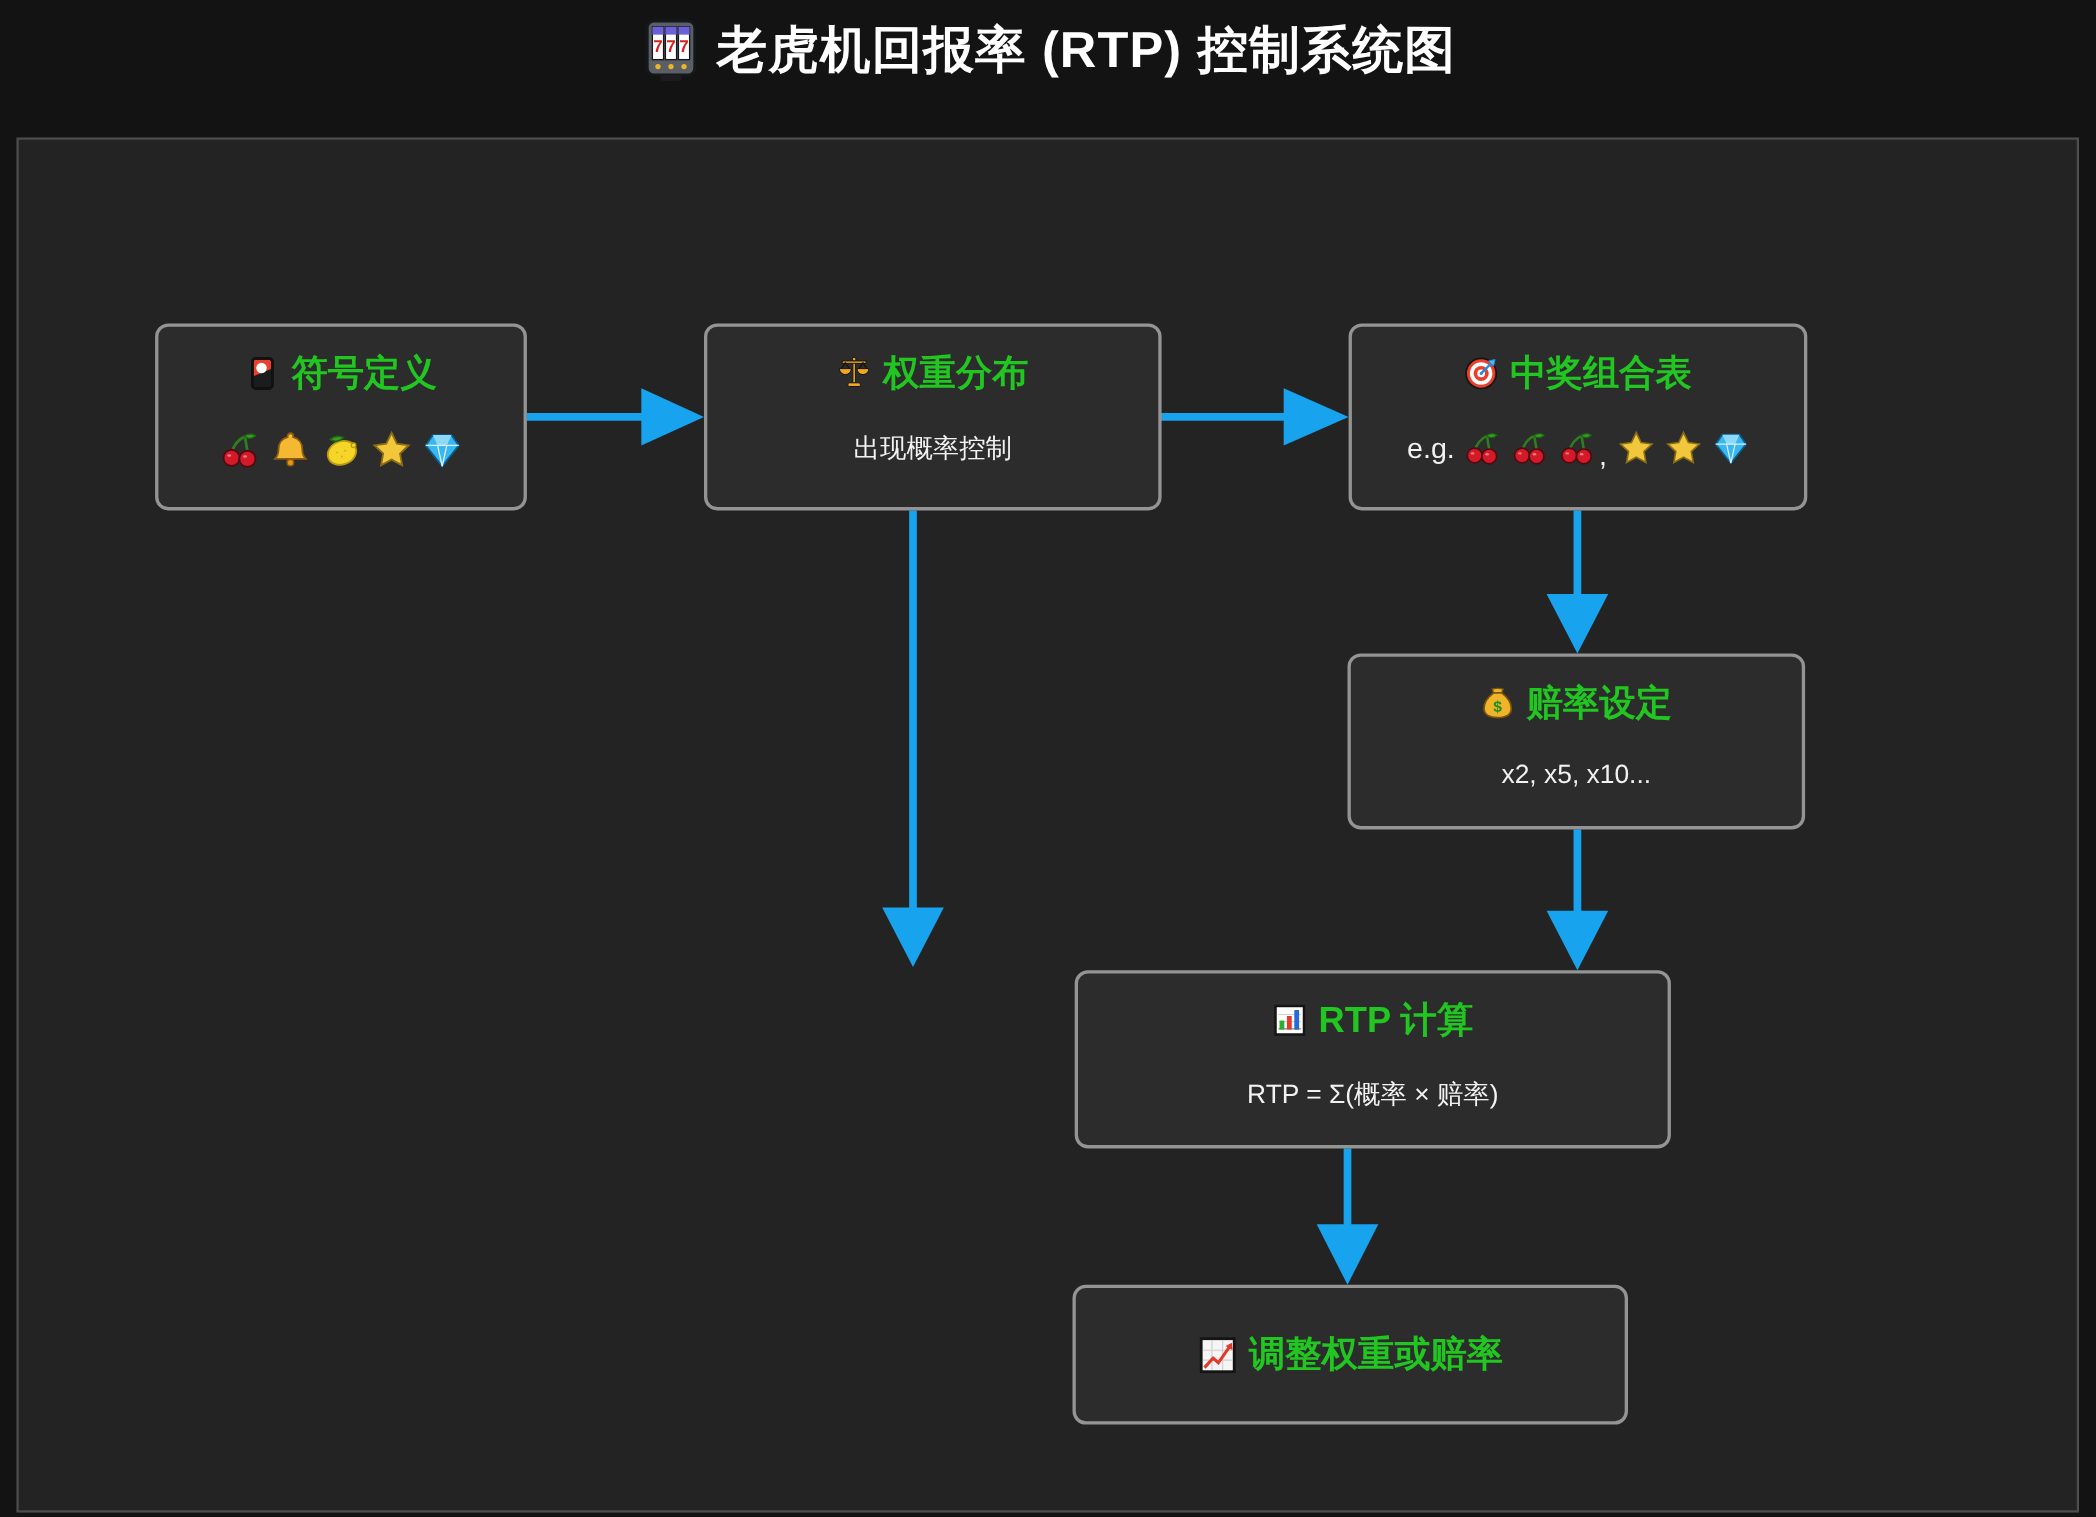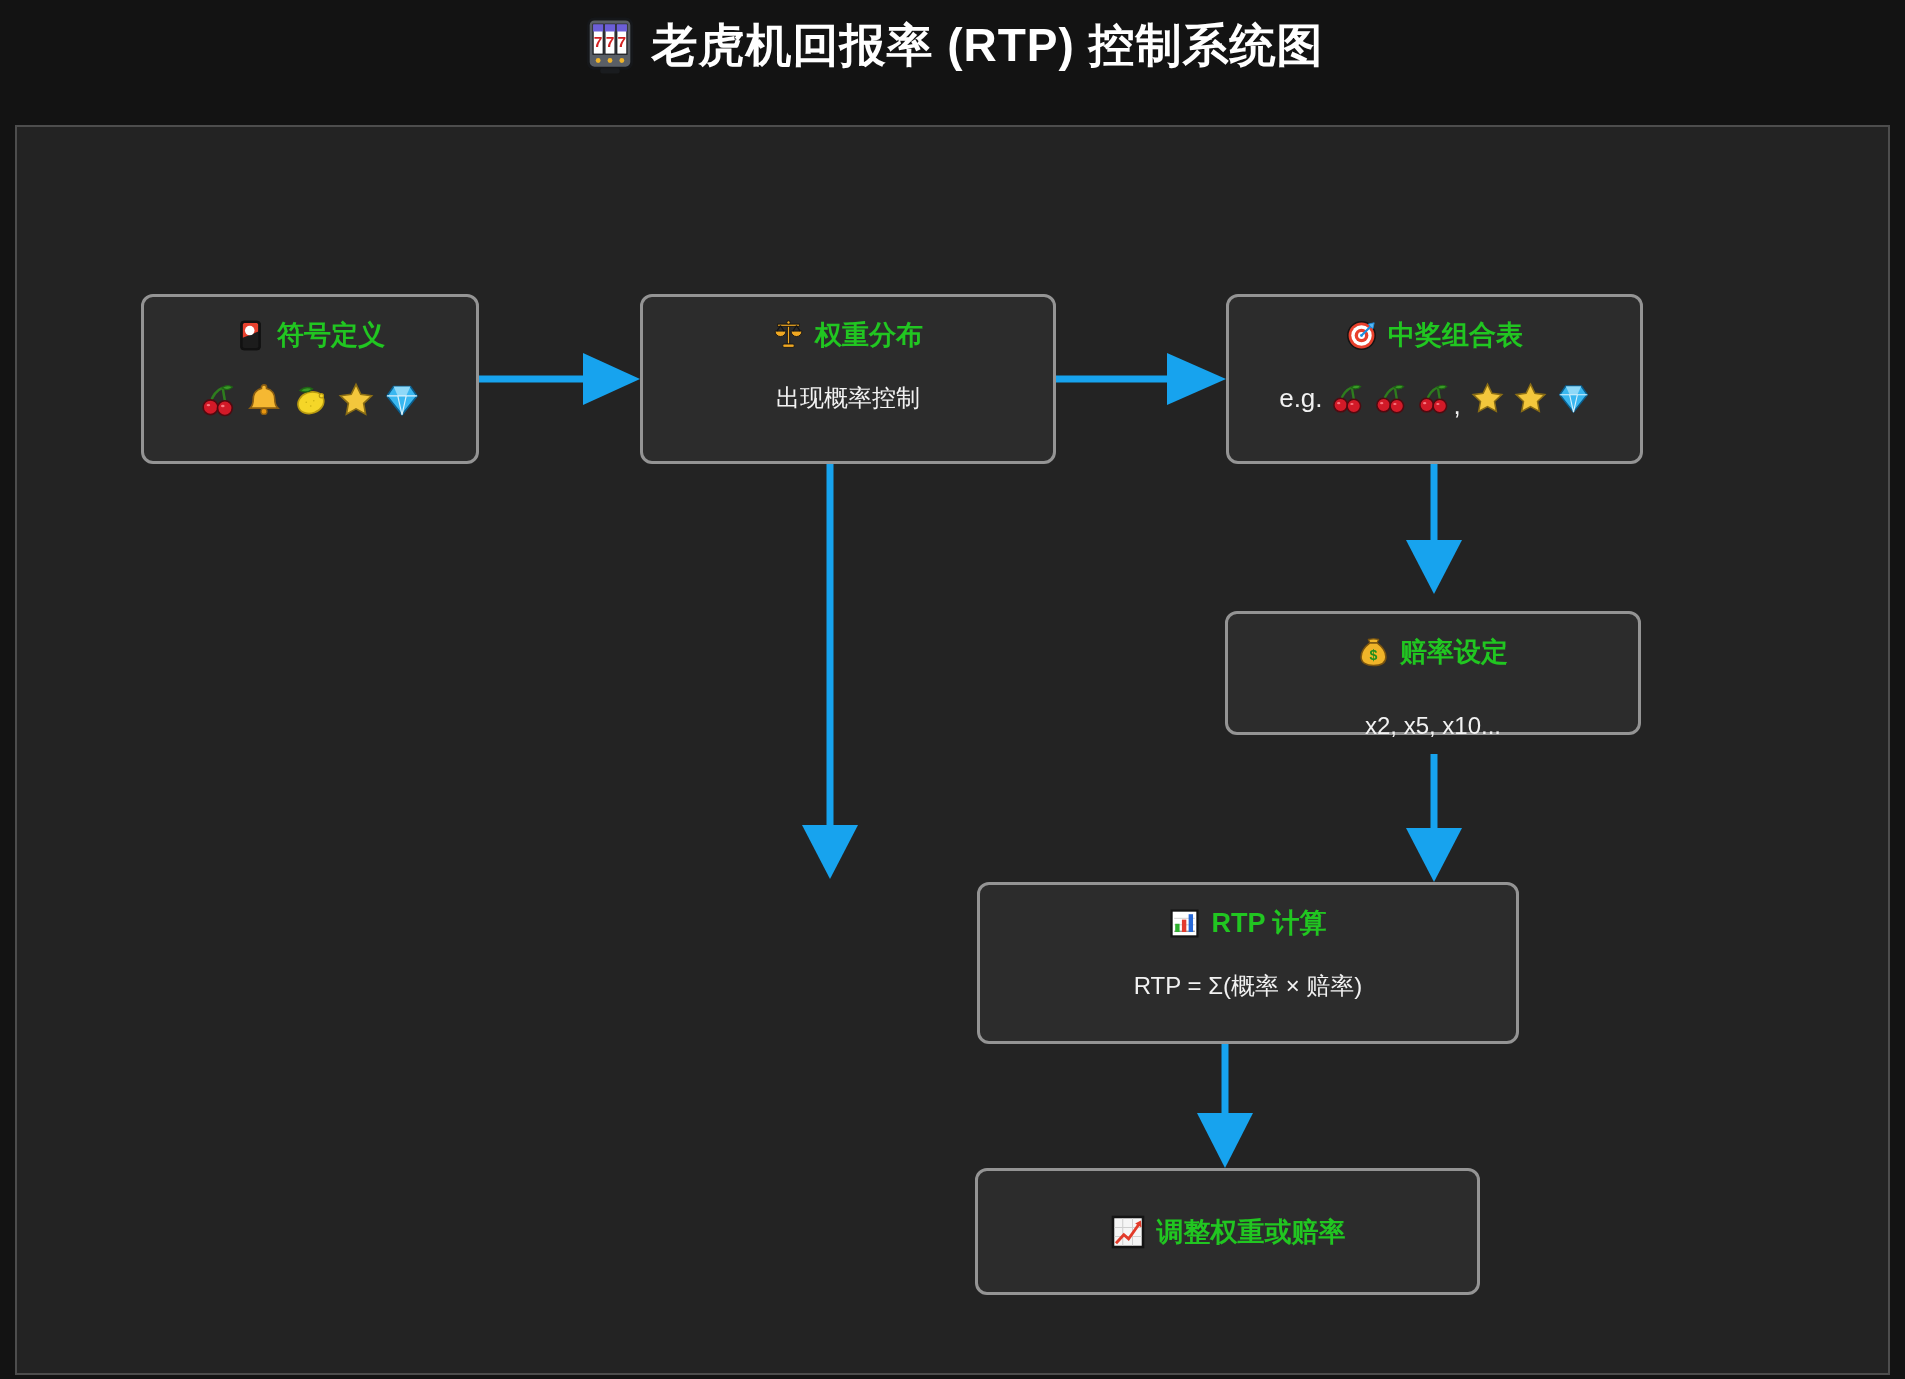--- a/index.html
+++ b/index.html
@@ -24,21 +24,21 @@
   .edges{position:absolute;left:0;top:0;width:1875px;height:1250px;pointer-events:none;}
   .edges line{stroke:#17a3ee;stroke-width:7;}
   .edges polygon{fill:#17a3ee;}
   
   .node{
     position:absolute;background:#2c2c2c;border:3px solid #949494;border-radius:12px;
     box-sizing:border-box;display:flex;flex-direction:column;align-items:center;
   }
   .node-title{
     display:flex;align-items:center;gap:11px;margin-top:20px;
-    font-size:27px;font-weight:bold;color:#21c621;
+    font-size:33px;font-weight:bold;color:#21c621;
   }
   .node-title .nt-icon svg,.nt-icon svg{display:block;}
   .nt-icon{display:flex;align-items:center;}
   .nt-icon svg{width:31px;height:31px;}
   .node-sub{
     margin-top:29px;font-size:24px;color:#f2f2f2;
     display:flex;align-items:center;gap:8px;
   }
   .icons{display:flex;align-items:flex-end;gap:10px;}
   .icons svg{width:36px;height:36px;display:block;}
@@ -262,21 +262,21 @@
             <svg viewBox="0 0 24 24">
               <use href="#icon-star"></use>
             </svg>
             <svg viewBox="0 0 24 24">
               <use href="#icon-gem"></use>
             </svg>
           </span>
       </div>
     </div>
 
-    <div class="node" style="left:1208px;top:484px;width:416px;height:124px;gap:13px;">
+    <div class="node" style="left:1208px;top:467px;width:416px;height:160px;">
       <div class="node-title">
         <span class="nt-icon">
             <svg viewBox="0 0 24 24">
               <use href="#icon-moneybag"></use>
             </svg>
           </span>
         <span>赔率设定</span>
       </div>
       <div class="node-sub">x2, x5, x10...</div>
     </div>

